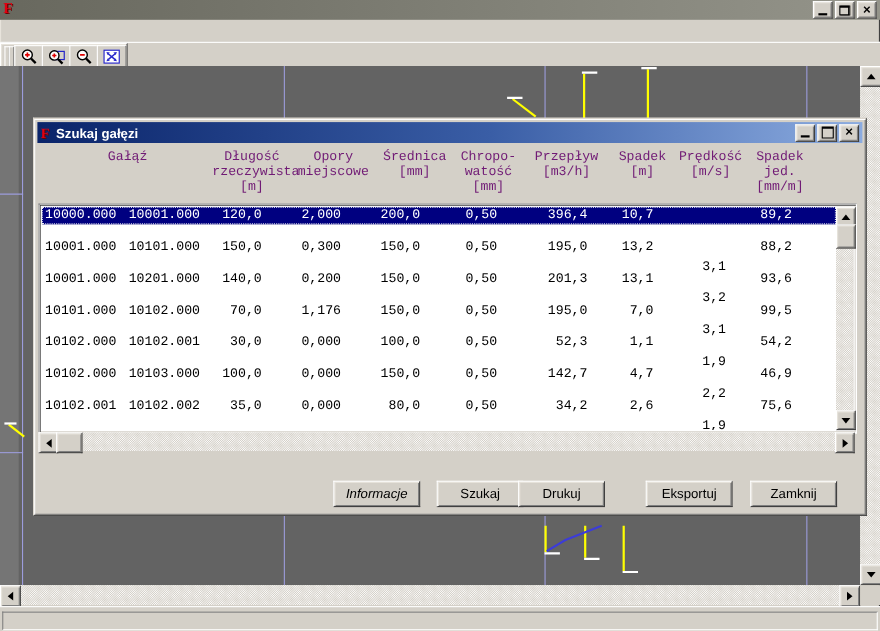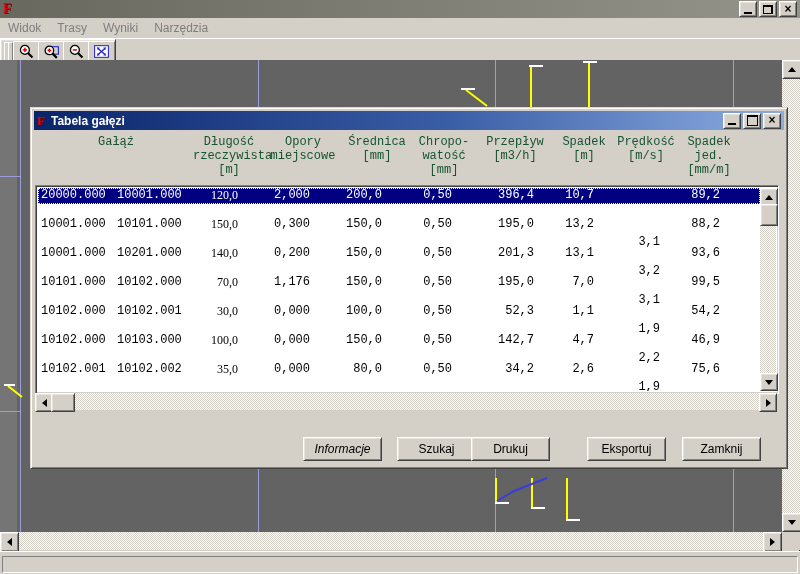--- a/index.html
+++ b/index.html
@@ -57,33 +57,33 @@
           box-shadow:inset 1px 1px 0 #fff,inset -1px -1px 0 #808080;}
   #dlg-titlebar{position:absolute;left:3px;top:3px;right:3px;height:19px;
           background:linear-gradient(to right,#0a246a,#3a5ea6 55%,#8cace0);
           display:flex;align-items:center;}
   #dlg-titlebar .flogo{margin-left:3px;font-size:13px;}
   #dlg-title{color:#fff;font-size:12px;font-weight:bold;margin-left:6px;flex:1;}
   
   #tbl-header{position:absolute;left:8px;top:27px;width:700px;}
   .hrow{display:grid;grid-template-columns:76px 78px 72px 76px 72px 62px 80px 58px 66px 60px;}
   .hcell{grid-column:span 1;text-align:center;white-space:pre-line;line-height:18px;
-         font:12px "Liberation Mono",monospace;color:#14532d;}
+         font:12px "Liberation Mono",monospace;color:#701a75;}
   .hcell:first-child{grid-column:1 / span 2;}
   
   #listbox{position:absolute;left:4px;top:77px;width:742px;height:207px;background:#fff;}
   #lb-rows{position:absolute;left:2px;top:2px;right:18px;bottom:2px;background:#fff;overflow:hidden;padding-left:0;}
   .lrow{height:29px;}
   .rline{display:grid;grid-template-columns:76px 78px 72px 76px 72px 62px 80px 58px 66px 60px;
          height:16px;line-height:16px;}
   .rline.selected{background:#000080;color:#fff;outline:1px dotted #efefef;outline-offset:-1px;width:100%;}
   .cell{font:12px "Liberation Mono",monospace;white-space:pre;}
   .c0,.c1{text-align:left;padding-left:3px;}
   .c2,.c3,.c4,.c5,.c6,.c7,.c8,.c9{text-align:right;}
-  .c2{padding-right:26px;font-family:Liberation Serif, serif;}.c3{padding-right:30px;}.c4{padding-right:30px;}.c5{padding-right:22px;}
+  .c2{padding-right:26px;}.c3{padding-right:30px;}.c4{padding-right:30px;}.c5{padding-right:22px;}
   .c6{padding-right:20px;}.c7{padding-right:18px;}.c8{padding-right:18px;margin-top:18px;}.c9{padding-right:18px;}
   #lb-vscroll{position:absolute;top:2px;right:2px;width:16px;bottom:2px;}
   #lb-hscroll{position:absolute;left:4px;top:285px;width:742px;height:17px;}
   .thumb{position:absolute;}
   
   .dlg-btn{position:absolute;top:329px;width:79px;height:24px;font-size:12px;color:#000;
            font-family:"Liberation Sans",sans-serif;display:flex;align-items:center;justify-content:center;}
   
   #statusbar{position:absolute;left:0;top:551px;width:800px;height:23px;background:#d4d0c8;border-top:1px solid #fff;}
   #status-panel{position:absolute;left:2px;right:2px;top:4px;height:15px;
@@ -106,26 +106,20 @@
             <span class="r1"></span>
             <span class="r2"></span>
           </span>
         </span>
       <span class="cap-btn b-out">
           <span class="gl-x">×</span>
         </span>
     </span>
   </div>
 
-  <div id="menubar">
-      <span class="menu-item">Widok</span>
-      <span class="menu-item">Trasy</span>
-      <span class="menu-item">Wyniki</span>
-      <span class="menu-item">Narzędzia</span>
-    </div>
 
   <div id="toolbar">
     <div id="tb-panel" class="b-out">
       <span class="grip" style="left:3px"></span>
       <span class="grip" style="left:7px"></span>
       <span class="tb-btn" style="left:12px">
         <svg width="17" height="17" viewBox="0 0 16 16">
           <circle cx="6.5" cy="6.5" r="4.2" fill="#fbfbfb" stroke="#000" stroke-width="1.2"></circle>
           <line x1="9.6" y1="9.6" x2="13.6" y2="13.6" stroke="#000" stroke-width="2"></line>
           <line x1="6.5" y1="4.5" x2="6.5" y2="8.5" stroke="#e00000" stroke-width="1.4"></line>
@@ -209,21 +203,21 @@
       </span>
     <span class="sb-btn b-out" style="right:0;top:0;width:17px;height:18px">
         <span class="a-right"></span>
       </span>
   </div>
   <div id="sb-corner"></div>
 
   <div id="dialog">
     <div id="dlg-titlebar">
       <span class="flogo">F</span>
-      <span id="dlg-title">Tabela gałęzi</span>
+      <span id="dlg-title">Szukaj gałęzi</span>
       <span class="capbtns">
         <span class="cap-btn b-out">
             <span class="gl-min"></span>
           </span>
         <span class="cap-btn b-out">
             <span class="gl-max"></span>
           </span>
         <span class="cap-btn b-out">
             <span class="gl-x">×</span>
           </span>
@@ -252,21 +246,21 @@
           <div class="hcell">Spadek
 jed.
 [mm/m]</div>
         </div>
     </div>
 
     <div id="listbox" class="b-sunk">
       <div id="lb-rows">
           <div class="lrow">
             <div class="rline selected">
-              <span class="cell c0">20000.000</span>
+              <span class="cell c0">10000.000</span>
               <span class="cell c1">10001.000</span>
               <span class="cell c2">120,0</span>
               <span class="cell c3">2,000</span>
               <span class="cell c4">200,0</span>
               <span class="cell c5">0,50</span>
               <span class="cell c6">396,4</span>
               <span class="cell c7">10,7</span>
               <span class="cell c8">3,5</span>
               <span class="cell c9">89,2</span>
             </div>

